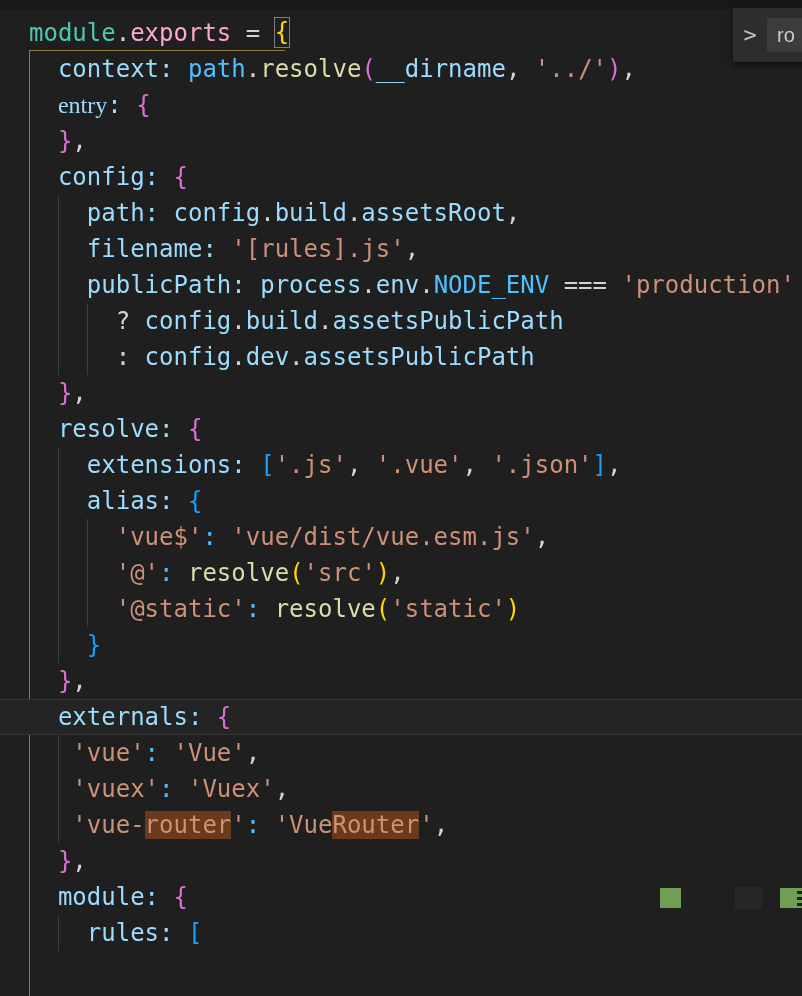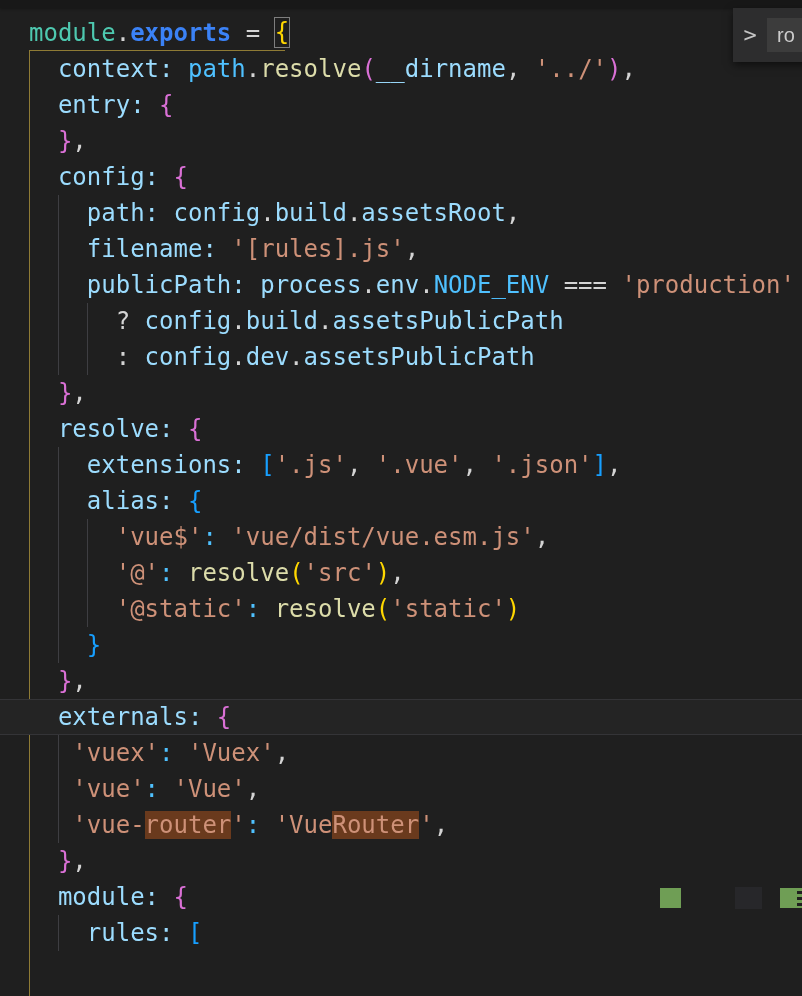--- a/index.html
+++ b/index.html
@@ -44,42 +44,42 @@
               color:var(--widget-text);font-family:"Liberation Sans",sans-serif;font-size:20px;
               padding:0 0 0 10px;}
 </style>
 </head>
 <body>
 
 <div id="screen">
   <div id="gold-guide"></div>
 
   <div id="code">
-      <div class="line"><span style="color: rgb(78, 201, 176);">module</span><span style="color: rgb(212, 212, 212);">.</span><span style="color: #3b82f6; font-weight: bold;">exports</span><span style="color: rgb(212, 212, 212);"> = </span><span class="boxed" style="color: rgb(255, 215, 0);">{</span></div>
+      <div class="line"><span style="color: rgb(78, 201, 176);">module</span><span style="color: rgb(212, 212, 212);">.</span><span style="color: #f9a8d4;">exports</span><span style="color: rgb(212, 212, 212);"> = </span><span class="boxed" style="color: rgb(255, 215, 0);">{</span></div>
       <div class="line"><span style="color: rgb(212, 212, 212);">  </span><span style="color: rgb(156, 220, 254);">context</span><span style="color: rgb(156, 220, 254);">:</span><span style="color: rgb(212, 212, 212);"> </span><span style="color: rgb(79, 193, 255);">path</span><span style="color: rgb(212, 212, 212);">.</span><span style="color: rgb(220, 220, 170);">resolve</span><span style="color: rgb(218, 112, 214);">(</span><span style="color: rgb(156, 220, 254);">__dirname</span><span style="color: rgb(212, 212, 212);">, </span><span style="color: rgb(206, 145, 120);">'../'</span><span style="color: rgb(218, 112, 214);">)</span><span style="color: rgb(212, 212, 212);">,</span></div>
-      <div class="line"><span style="color: rgb(212, 212, 212);">  </span><span style="color: rgb(156, 220, 254);">entry</span><span style="color: rgb(156, 220, 254);">:</span><span style="color: rgb(212, 212, 212);"> </span><span style="color: rgb(218, 112, 214);">{</span></div>
+      <div class="line"><span style="color: rgb(212, 212, 212);">  </span><span style="color: rgb(156, 220, 254); font-family: Liberation Serif, serif;">entry</span><span style="color: rgb(156, 220, 254);">:</span><span style="color: rgb(212, 212, 212);"> </span><span style="color: rgb(218, 112, 214);">{</span></div>
       <div class="line"><span style="color: rgb(212, 212, 212);">  </span><span style="color: rgb(218, 112, 214);">}</span><span style="color: rgb(212, 212, 212);">,</span></div>
       <div class="line"><span style="color: rgb(212, 212, 212);">  </span><span style="color: rgb(156, 220, 254);">config</span><span style="color: rgb(156, 220, 254);">:</span><span style="color: rgb(212, 212, 212);"> </span><span style="color: rgb(218, 112, 214);">{</span></div>
       <div class="line"><i class="ig" style="left: 57.9px;"></i><span style="color: rgb(212, 212, 212);">    </span><span style="color: rgb(156, 220, 254);">path</span><span style="color: rgb(156, 220, 254);">:</span><span style="color: rgb(212, 212, 212);"> </span><span style="color: rgb(156, 220, 254);">config</span><span style="color: rgb(212, 212, 212);">.</span><span style="color: rgb(156, 220, 254);">build</span><span style="color: rgb(212, 212, 212);">.</span><span style="color: rgb(156, 220, 254);">assetsRoot</span><span style="color: rgb(212, 212, 212);">,</span></div>
       <div class="line"><i class="ig" style="left: 57.9px;"></i><span style="color: rgb(212, 212, 212);">    </span><span style="color: rgb(156, 220, 254);">filename</span><span style="color: rgb(156, 220, 254);">:</span><span style="color: rgb(212, 212, 212);"> </span><span style="color: rgb(206, 145, 120);">'[rules].js'</span><span style="color: rgb(212, 212, 212);">,</span></div>
       <div class="line"><i class="ig" style="left: 57.9px;"></i><span style="color: rgb(212, 212, 212);">    </span><span style="color: rgb(156, 220, 254);">publicPath</span><span style="color: rgb(156, 220, 254);">:</span><span style="color: rgb(212, 212, 212);"> </span><span style="color: rgb(156, 220, 254);">process</span><span style="color: rgb(212, 212, 212);">.</span><span style="color: rgb(156, 220, 254);">env</span><span style="color: rgb(212, 212, 212);">.</span><span style="color: rgb(79, 193, 255);">NODE_ENV</span><span style="color: rgb(212, 212, 212);"> === </span><span style="color: rgb(206, 145, 120);">'production'</span></div>
       <div class="line"><i class="ig" style="left: 57.9px;"></i><i class="ig" style="left: 86.8px;"></i><span style="color: rgb(212, 212, 212);">      ? </span><span style="color: rgb(156, 220, 254);">config</span><span style="color: rgb(212, 212, 212);">.</span><span style="color: rgb(156, 220, 254);">build</span><span style="color: rgb(212, 212, 212);">.</span><span style="color: rgb(156, 220, 254);">assetsPublicPath</span></div>
       <div class="line"><i class="ig" style="left: 57.9px;"></i><i class="ig" style="left: 86.8px;"></i><span style="color: rgb(212, 212, 212);">      : </span><span style="color: rgb(156, 220, 254);">config</span><span style="color: rgb(212, 212, 212);">.</span><span style="color: rgb(156, 220, 254);">dev</span><span style="color: rgb(212, 212, 212);">.</span><span style="color: rgb(156, 220, 254);">assetsPublicPath</span></div>
       <div class="line"><span style="color: rgb(212, 212, 212);">  </span><span style="color: rgb(218, 112, 214);">}</span><span style="color: rgb(212, 212, 212);">,</span></div>
       <div class="line"><span style="color: rgb(212, 212, 212);">  </span><span style="color: rgb(156, 220, 254);">resolve</span><span style="color: rgb(156, 220, 254);">:</span><span style="color: rgb(212, 212, 212);"> </span><span style="color: rgb(218, 112, 214);">{</span></div>
       <div class="line"><i class="ig" style="left: 57.9px;"></i><span style="color: rgb(212, 212, 212);">    </span><span style="color: rgb(156, 220, 254);">extensions</span><span style="color: rgb(156, 220, 254);">:</span><span style="color: rgb(212, 212, 212);"> </span><span style="color: rgb(23, 159, 255);">[</span><span style="color: rgb(206, 145, 120);">'.js'</span><span style="color: rgb(212, 212, 212);">, </span><span style="color: rgb(206, 145, 120);">'.vue'</span><span style="color: rgb(212, 212, 212);">, </span><span style="color: rgb(206, 145, 120);">'.json'</span><span style="color: rgb(23, 159, 255);">]</span><span style="color: rgb(212, 212, 212);">,</span></div>
       <div class="line"><i class="ig" style="left: 57.9px;"></i><span style="color: rgb(212, 212, 212);">    </span><span style="color: rgb(156, 220, 254);">alias</span><span style="color: rgb(156, 220, 254);">:</span><span style="color: rgb(212, 212, 212);"> </span><span style="color: rgb(23, 159, 255);">{</span></div>
       <div class="line"><i class="ig" style="left: 57.9px;"></i><i class="ig" style="left: 86.8px;"></i><span style="color: rgb(212, 212, 212);">      </span><span style="color: rgb(206, 145, 120);">'vue$'</span><span style="color: rgb(79, 193, 255);">:</span><span style="color: rgb(212, 212, 212);"> </span><span style="color: rgb(206, 145, 120);">'vue/dist/vue.esm.js'</span><span style="color: rgb(212, 212, 212);">,</span></div>
       <div class="line"><i class="ig" style="left: 57.9px;"></i><i class="ig" style="left: 86.8px;"></i><span style="color: rgb(212, 212, 212);">      </span><span style="color: rgb(206, 145, 120);">'@'</span><span style="color: rgb(79, 193, 255);">:</span><span style="color: rgb(212, 212, 212);"> </span><span style="color: rgb(220, 220, 170);">resolve</span><span style="color: rgb(255, 215, 0);">(</span><span style="color: rgb(206, 145, 120);">'src'</span><span style="color: rgb(255, 215, 0);">)</span><span style="color: rgb(212, 212, 212);">,</span></div>
       <div class="line"><i class="ig" style="left: 57.9px;"></i><i class="ig" style="left: 86.8px;"></i><span style="color: rgb(212, 212, 212);">      </span><span style="color: rgb(206, 145, 120);">'@static'</span><span style="color: rgb(79, 193, 255);">:</span><span style="color: rgb(212, 212, 212);"> </span><span style="color: rgb(220, 220, 170);">resolve</span><span style="color: rgb(255, 215, 0);">(</span><span style="color: rgb(206, 145, 120);">'static'</span><span style="color: rgb(255, 215, 0);">)</span></div>
       <div class="line"><i class="ig" style="left: 57.9px;"></i><span style="color: rgb(212, 212, 212);">    </span><span style="color: rgb(23, 159, 255);">}</span></div>
       <div class="line"><span style="color: rgb(212, 212, 212);">  </span><span style="color: rgb(218, 112, 214);">}</span><span style="color: rgb(212, 212, 212);">,</span></div>
       <div class="line cur"><span style="color: rgb(212, 212, 212);">  </span><span style="color: rgb(156, 220, 254);">externals</span><span style="color: rgb(156, 220, 254);">:</span><span style="color: rgb(212, 212, 212);"> </span><span style="color: rgb(218, 112, 214);">{</span></div>
+      <div class="line"><i class="ig" style="left: 57.9px;"></i><span style="color: rgb(212, 212, 212);">   </span><span style="color: rgb(206, 145, 120);">'vue'</span><span style="color: rgb(79, 193, 255);">:</span><span style="color: rgb(212, 212, 212);"> </span><span style="color: rgb(206, 145, 120);">'Vue'</span><span style="color: rgb(212, 212, 212);">,</span></div>
       <div class="line"><i class="ig" style="left: 57.9px;"></i><span style="color: rgb(212, 212, 212);">   </span><span style="color: rgb(206, 145, 120);">'vuex'</span><span style="color: rgb(79, 193, 255);">:</span><span style="color: rgb(212, 212, 212);"> </span><span style="color: rgb(206, 145, 120);">'Vuex'</span><span style="color: rgb(212, 212, 212);">,</span></div>
-      <div class="line"><i class="ig" style="left: 57.9px;"></i><span style="color: rgb(212, 212, 212);">   </span><span style="color: rgb(206, 145, 120);">'vue'</span><span style="color: rgb(79, 193, 255);">:</span><span style="color: rgb(212, 212, 212);"> </span><span style="color: rgb(206, 145, 120);">'Vue'</span><span style="color: rgb(212, 212, 212);">,</span></div>
       <div class="line"><i class="ig" style="left: 57.9px;"></i><span style="color: rgb(212, 212, 212);">   </span><span style="color: rgb(206, 145, 120);">'vue-</span><span class="hl" style="color: rgb(206, 145, 120);">router</span><span style="color: rgb(206, 145, 120);">'</span><span style="color: rgb(79, 193, 255);">:</span><span style="color: rgb(212, 212, 212);"> </span><span style="color: rgb(206, 145, 120);">'Vue</span><span class="hl" style="color: rgb(206, 145, 120);">Router</span><span style="color: rgb(206, 145, 120);">'</span><span style="color: rgb(212, 212, 212);">,</span></div>
       <div class="line"><span style="color: rgb(212, 212, 212);">  </span><span style="color: rgb(218, 112, 214);">}</span><span style="color: rgb(212, 212, 212);">,</span></div>
       <div class="line"><span style="color: rgb(212, 212, 212);">  </span><span style="color: rgb(156, 220, 254);">module</span><span style="color: rgb(156, 220, 254);">:</span><span style="color: rgb(212, 212, 212);"> </span><span style="color: rgb(218, 112, 214);">{</span></div>
       <div class="line"><i class="ig" style="left: 57.9px;"></i><span style="color: rgb(212, 212, 212);">    </span><span style="color: rgb(156, 220, 254);">rules</span><span style="color: rgb(156, 220, 254);">:</span><span style="color: rgb(212, 212, 212);"> </span><span style="color: rgb(23, 159, 255);">[</span></div>
     </div>
 
   <div id="gold-underline"></div>
   <div id="top-strip"></div>
 
   <div id="decorations">

